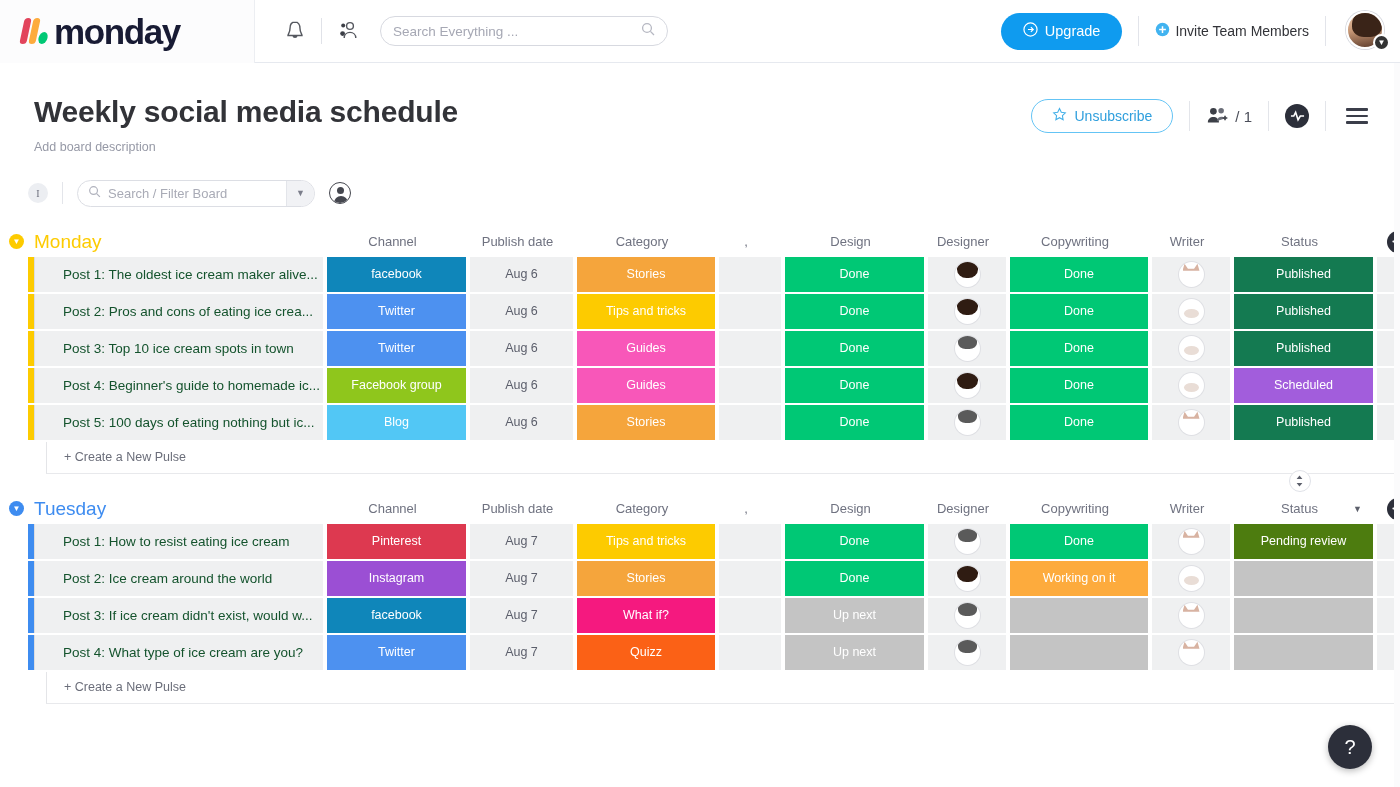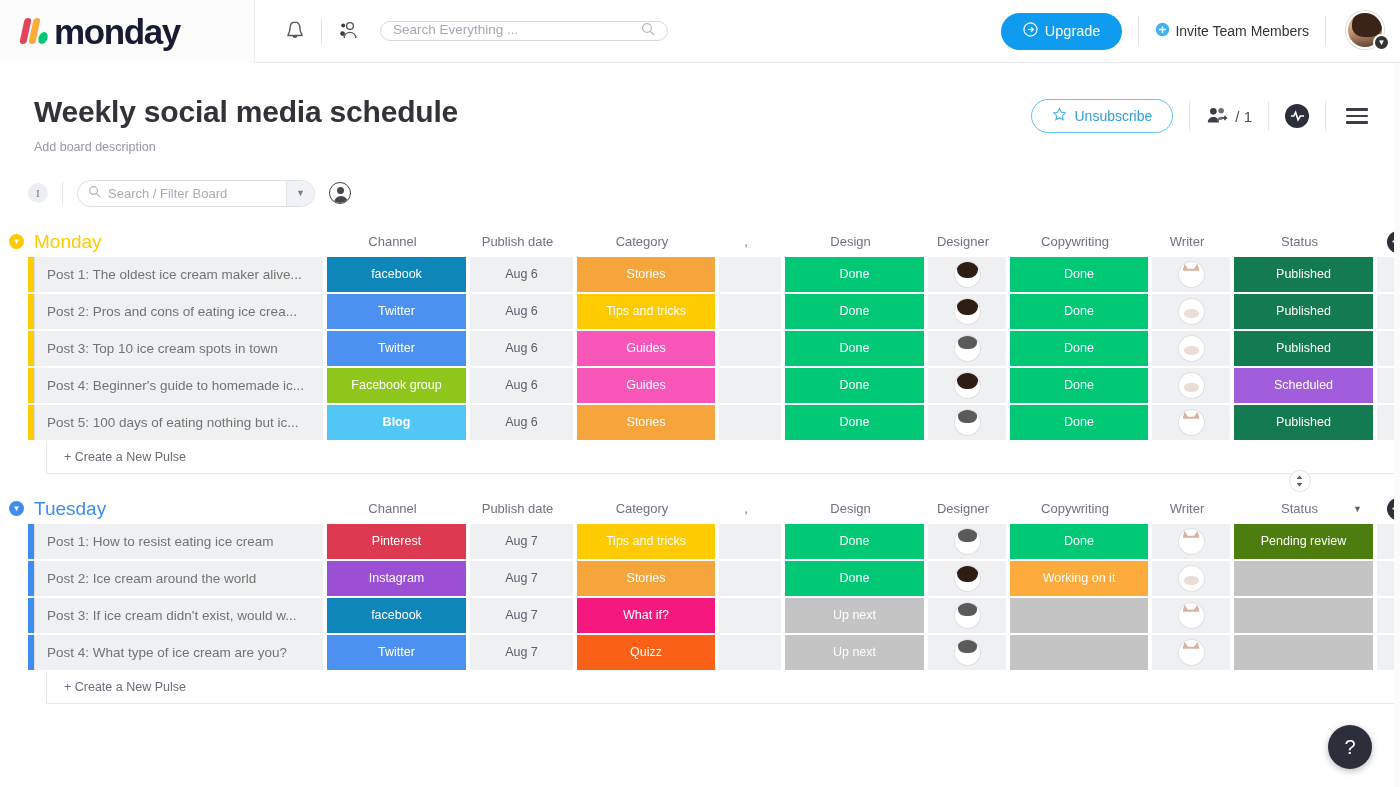--- a/index.html
+++ b/index.html
@@ -34,22 +34,22 @@
   .logo-word{ font-size:35px; font-weight:bold; letter-spacing:-1.4px; color:#181b34; line-height:1;}
 
   .nav-mid{ display:flex; align-items:center; padding-left:20px; gap:0; }
   .icon-btn{
     width:40px;height:40px;display:flex;align-items:center;justify-content:center;
     cursor:pointer; color:#585b68;
   }
   .nav-div{ width:1px;height:26px;background:#e0e2e8;margin:0 6px;}
   .search-box{
     margin-left:12px;
-    width:288px;height:20px;border:1px solid #d7d9e0;border-radius:16px;
-    display:flex;padding:0 12px;background:#fff;
+    width:288px;height:30px;border:1px solid #d7d9e0;border-radius:16px;
+    display:flex;align-items:center;padding:0 12px;background:#fff;
   }
   .search-box .ph{ flex:1;color:#a6a8b4;font-size:13.5px;}
   .search-box .mag{ color:#b6b8c2; }
 
   .nav-right{ margin-left:auto; display:flex;align-items:center;padding-right:14px;gap:0;}
   .upgrade-btn{
     background:#0f9bef;color:#fff;border:none;border-radius:19px;
     height:37px;padding:0 22px;font-size:14.5px;cursor:pointer;
     display:flex;align-items:center;gap:7px;font-family:inherit;
   }
@@ -126,21 +126,21 @@
     width:15px;height:15px;border-radius:50%;margin-left:9px;
     display:flex;align-items:center;justify-content:center;color:#fff;font-size:8px;cursor:pointer;
   }
   .grp-name{ font-size:19px;margin-left:10px;cursor:pointer;}
   .ch{ text-align:center;font-size:13px;color:#6f7280;}
 
   .row{ display:flex;align-items:stretch;height:35.5px;margin-bottom:1.5px;}
   .colorbar{ width:6px;flex:0 0 6px;}
   .namecell{
     background:#eff0f1;border-left:1px solid #dcdde0;
-    display:flex;align-items:center;padding-left:12px;font-size:13.5px;color:#737373;
+    display:flex;align-items:center;padding-left:28px;font-size:13.5px;color:#14532d;
     cursor:pointer;
   }
   .cell{ display:flex;align-items:center;justify-content:center;font-size:12.5px;color:#fff;cursor:pointer;}
   .cell.plain{ background:#eff0f1;color:#5b5e6b;}
   .cell.empty{ background:#eff0f1;}
   .gap{ width:4px;flex:0 0 4px;background:#fff;}
   .tail{ background:#eff0f1;}
 
   .pic{ width:25px;height:25px;border-radius:50%;overflow:hidden;position:relative;box-shadow:0 0 0 1px #dfe0e4;}
   .pic.w{ background:#fff; }
@@ -434,21 +434,21 @@
         </div>
         <div class="gap"></div>
         <div class="cell " style="width: 139px; flex: 0 0 139px; background: rgb(162, 93, 220);">Scheduled</div>
         <div class="gap"></div>
         <div class="cell tail" style="width: 57px; flex: 0 0 57px;"></div>
       </div>
       <div class="row" style="margin-left: 28px;">
         <div class="colorbar" style="background: rgb(253, 203, 0);"></div>
         <div class="namecell" style="width: 289px; flex: 0 0 289px;">Post 5: 100 days of eating nothing but ic...</div>
         <div class="gap"></div>
-        <div class="cell " style="width: 139px; flex: 0 0 139px; background: rgb(82, 199, 245); font-weight: bold;">Blog</div>
+        <div class="cell " style="width: 139px; flex: 0 0 139px; background: rgb(82, 199, 245);">Blog</div>
         <div class="gap"></div>
         <div class="cell plain" style="width: 103px; flex: 0 0 103px;">Aug 6</div>
         <div class="gap"></div>
         <div class="cell " style="width: 138px; flex: 0 0 138px; background: rgb(245, 165, 60);">Stories</div>
         <div class="gap"></div>
         <div class="cell empty" style="width: 62px; flex: 0 0 62px;"></div>
         <div class="gap"></div>
         <div class="cell " style="width: 139px; flex: 0 0 139px; background: rgb(0, 200, 117);">Done</div>
         <div class="gap"></div>
         <div class="cell plain" style="width: 78px; flex: 0 0 78px;">

